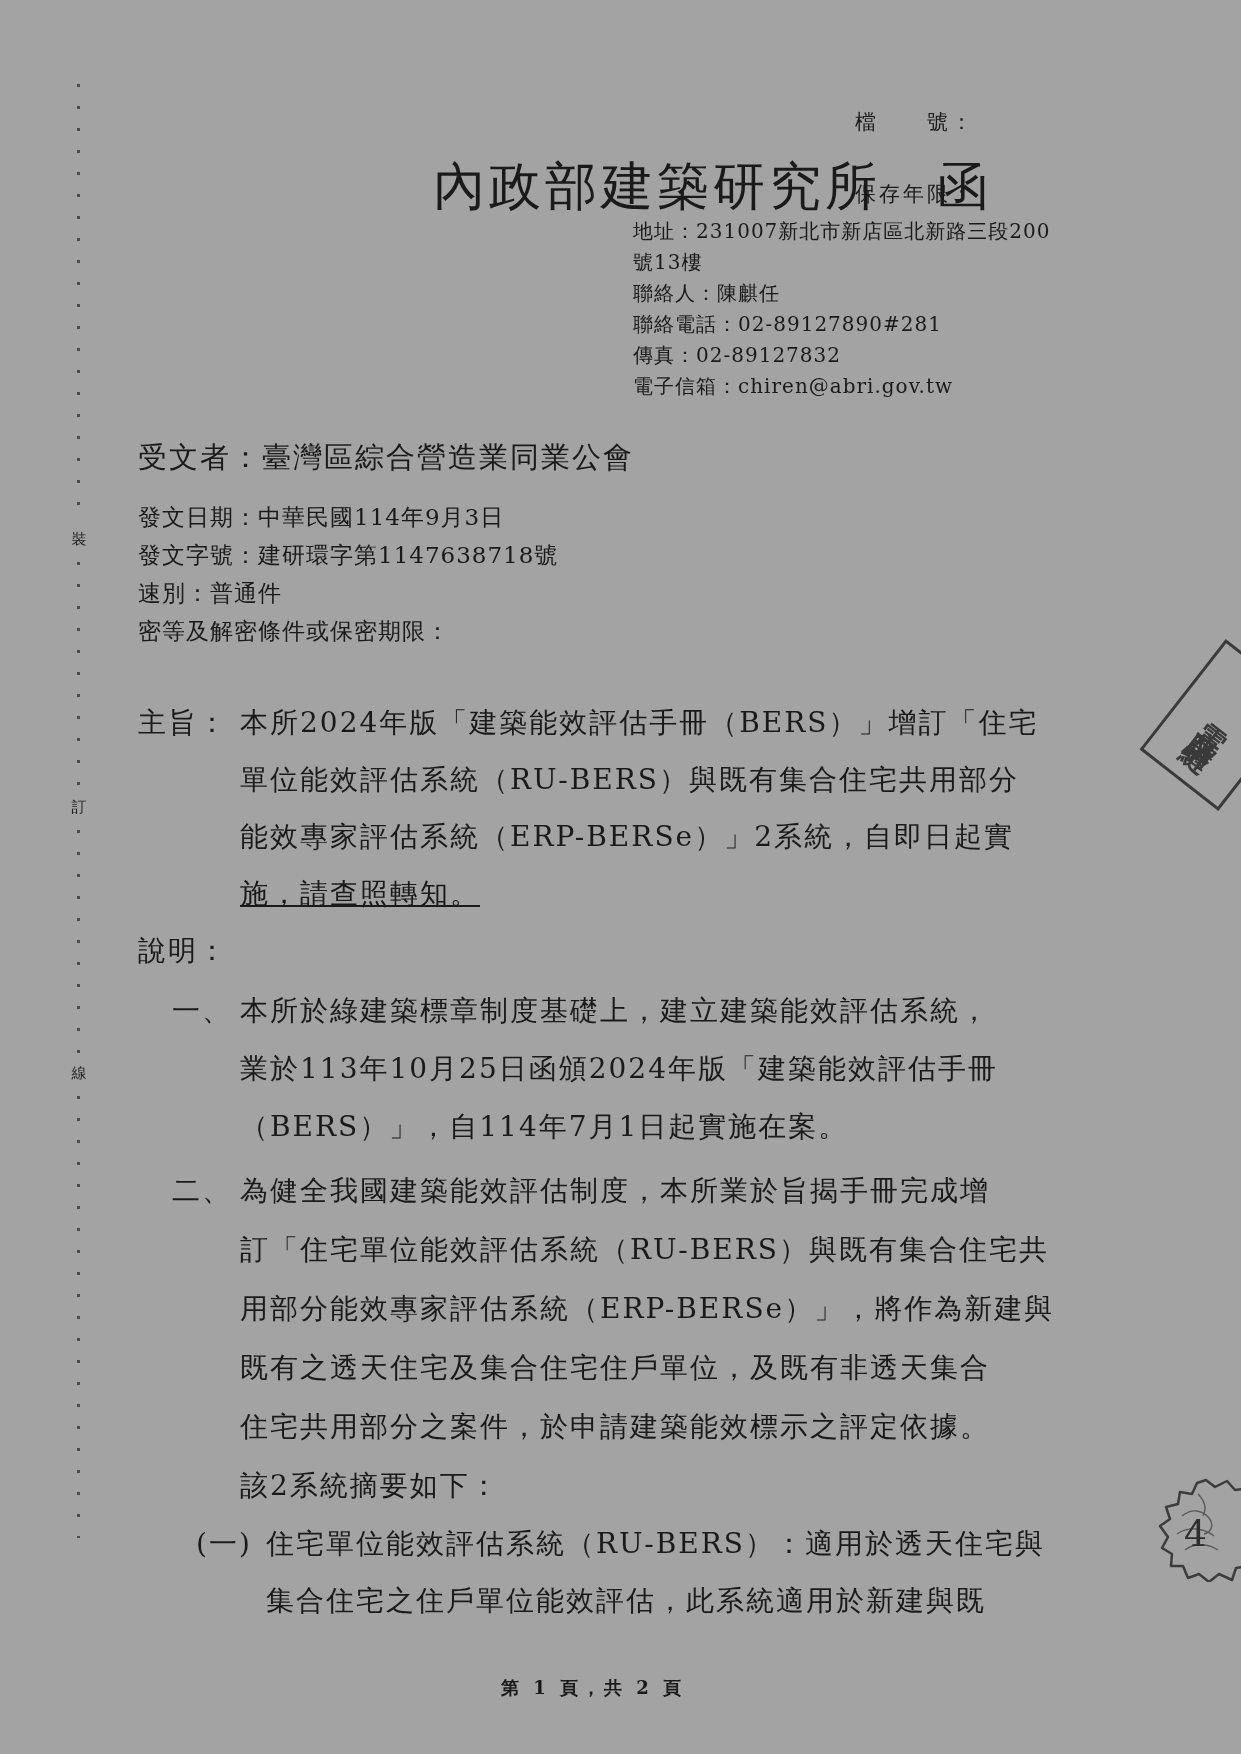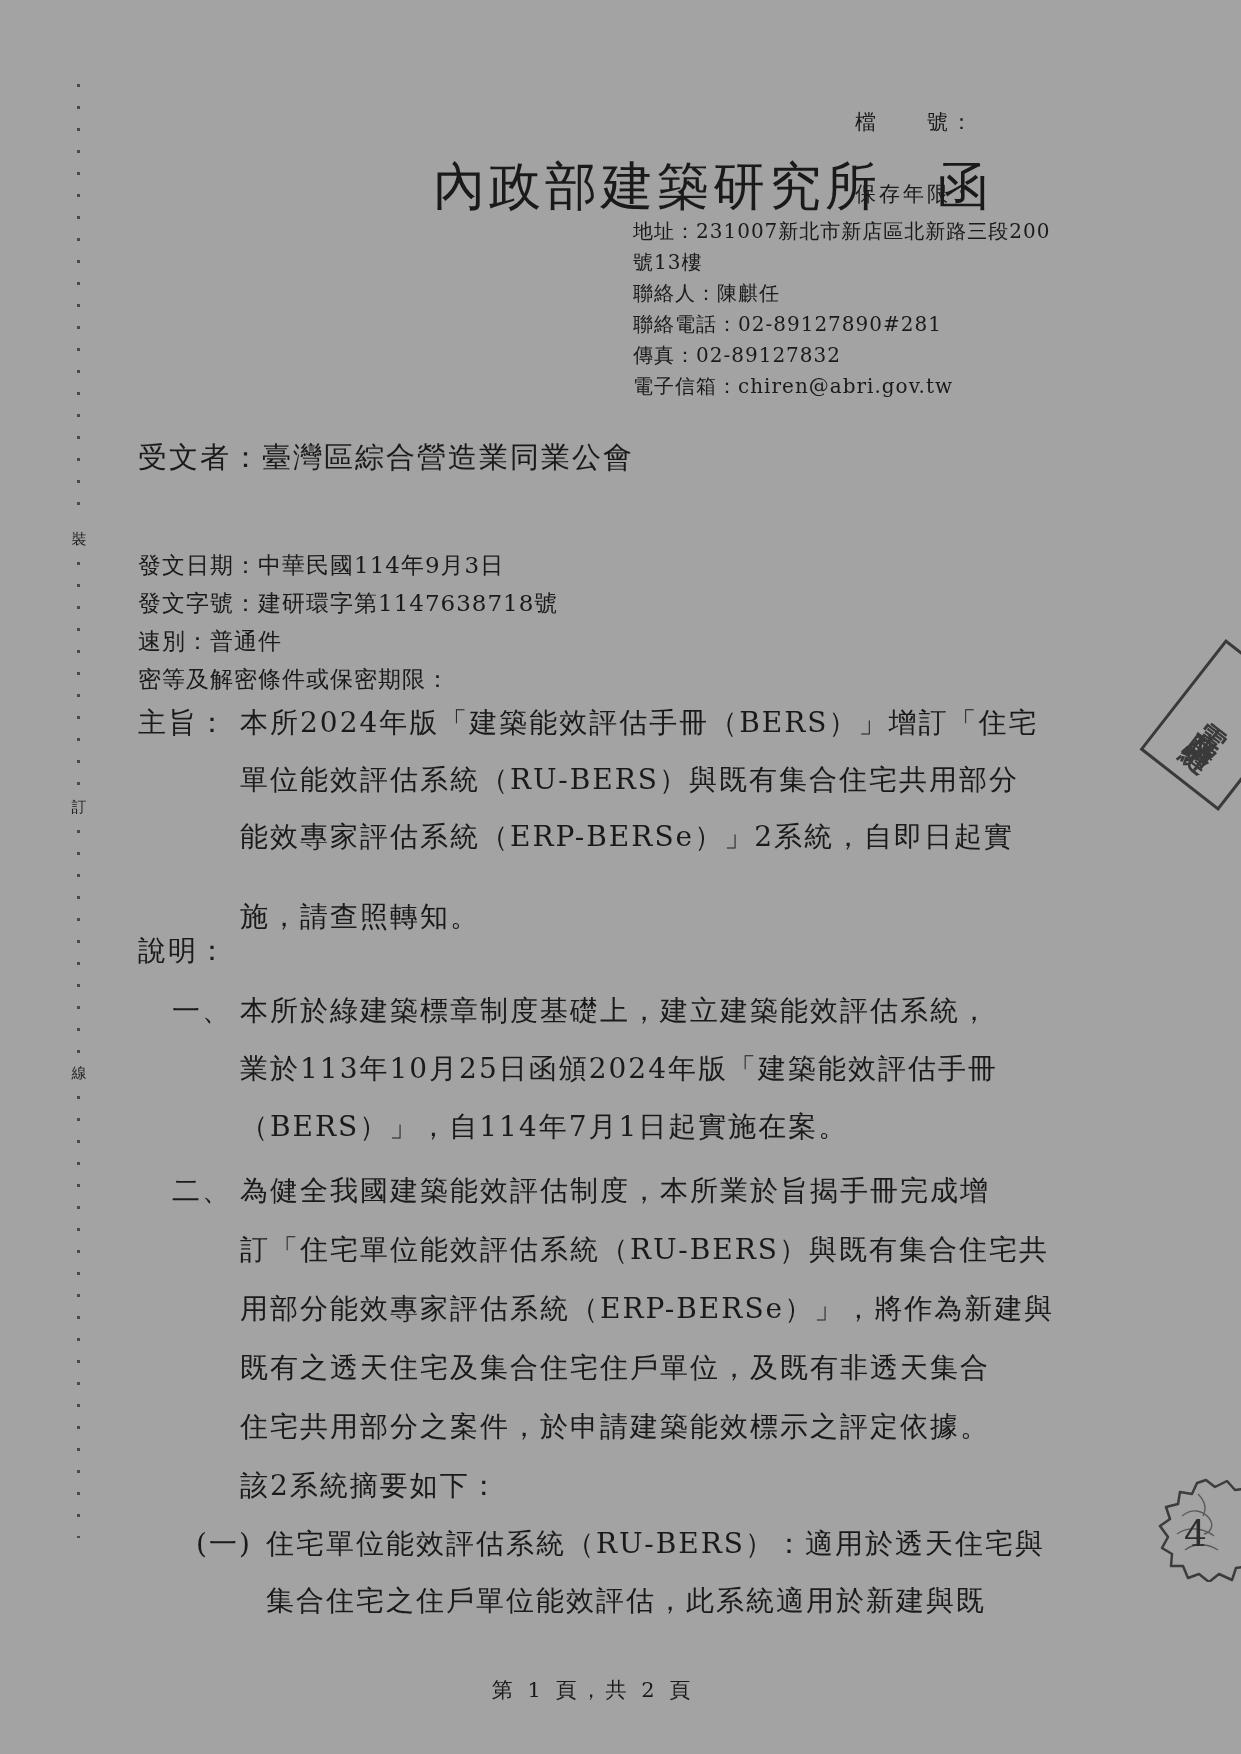--- a/index.html
+++ b/index.html
@@ -12,26 +12,26 @@
   .abs { position:absolute; white-space:nowrap; }
 
   .file-block { left:855px; top:62px; font-size:21px; line-height:24px; letter-spacing:3px; white-space:pre; }
   .doc-title  { left:433px; top:152px; font-size:52px; letter-spacing:4px; }
 
   .sender-block { left:633px; top:216px; font-size:20px; line-height:31px; letter-spacing:1px; }
   .sender-block div { white-space:nowrap; }
 
   .recipient { left:138px; top:438px; font-size:29px; letter-spacing:2px; }
 
-  .meta-block { left:138px; top:546px; font-size:23px; line-height:38px; letter-spacing:1px; }
+  .meta-block { left:138px; top:498px; font-size:23px; line-height:38px; letter-spacing:1px; }
   .meta-block div { white-space:nowrap; }
 
   .bl { position:absolute; font-size:28px; letter-spacing:2px; white-space:nowrap;margin-top:12px; }
 
-  .footer { left:0px; top:1676px; width:1186px; text-align:center; font-size:21px; letter-spacing:4px; position:absolute; }
+  .footer { left:0px; top:1676px; width:1186px; text-align:center; font-size:18px; letter-spacing:4px; position:absolute;font-weight:bold; }
 
   
   .bind-col { left:70px; top:84px; width:18px; height:1460px; position:absolute; }
   .bind-dots { position:absolute; left:7px; width:3px;
     background:repeating-linear-gradient(to bottom,#4a4a4a 0 3px, transparent 3px 22px); }
   .bind-char { position:absolute; left:0; width:18px; text-align:center; font-size:15px; color:#222; }
 
   
   .seam-stamp { position:absolute; left:1172px; top:655px; width:100px; height:140px;
     border:3px solid #3a3a3a; transform:rotate(38deg); box-sizing:border-box; }
@@ -68,21 +68,21 @@
     <div>發文日期：中華民國114年9月3日</div>
     <div>發文字號：建研環字第1147638718號</div>
     <div>速別：普通件</div>
     <div>密等及解密條件或保密期限：</div>
   </div>
 
   <div class="bl" style="left:138px;top:692px;">主旨：</div>
   <div class="bl" style="left:240px;top:692px;">本所2024年版「建築能效評估手冊（BERS）」增訂「住宅</div>
   <div class="bl" style="left:240px;top:749px;">單位能效評估系統（RU-BERS）與既有集合住宅共用部分</div>
   <div class="bl" style="left:240px;top:806px;">能效專家評估系統（ERP-BERSe）」2系統，自即日起實</div>
-  <div class="bl" style="left:240px;top:886px;">施，請查照轉知。</div>
+  <div class="bl" style="left:240px;top:863px;text-decoration:underline;">施，請查照轉知。</div>
 
   <div class="bl" style="left:138px;top:920px;">說明：</div>
 
   <div class="bl" style="left:172px;top:980px;">一、</div>
   <div class="bl" style="left:240px;top:980px;">本所於綠建築標章制度基礎上，建立建築能效評估系統，</div>
   <div class="bl" style="left:240px;top:1038px;">業於113年10月25日函頒2024年版「建築能效評估手冊</div>
   <div class="bl" style="left:240px;top:1096px;">（BERS）」，自114年7月1日起實施在案。</div>
 
   <div class="bl" style="left:172px;top:1160px;">二、</div>
   <div class="bl" style="left:240px;top:1160px;">為健全我國建築能效評估制度，本所業於旨揭手冊完成增</div>

